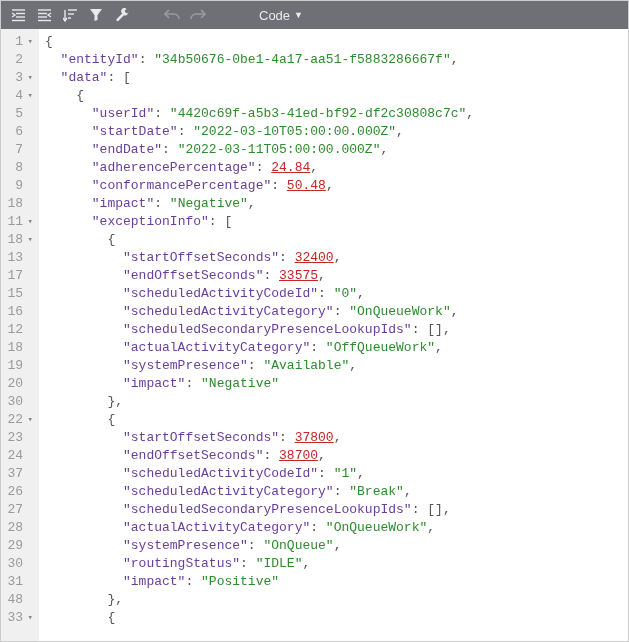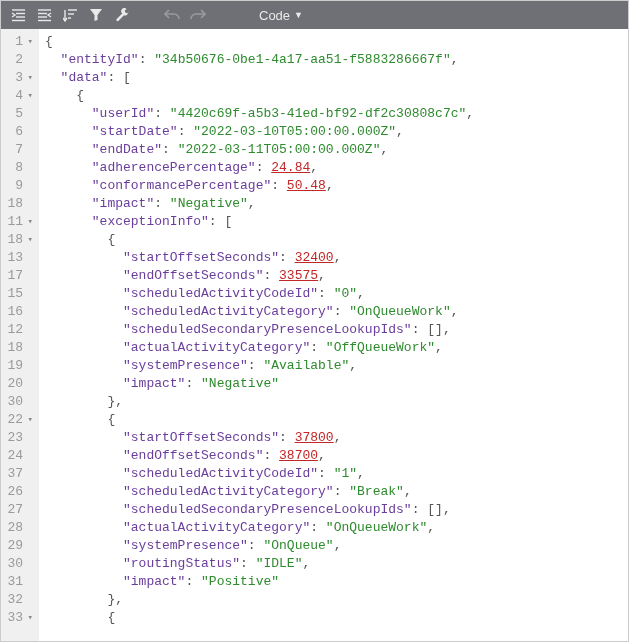--- a/index.html
+++ b/index.html
@@ -204,21 +204,21 @@
         </div>
         <div class="grow">
           <span>30</span>
           <span class="fold"></span>
         </div>
         <div class="grow">
           <span>31</span>
           <span class="fold"></span>
         </div>
         <div class="grow">
-          <span>32</span>
+          <span>48</span>
           <span class="fold"></span>
         </div>
         <div class="grow">
           <span>33</span>
           <span class="fold">▾</span>
         </div>
       </div>
     <div class="code" id="code"><div><span class="punct">{</span></div><div>  <span class="key">"entityId"</span><span class="punct">: </span><span class="str">"34b50676-0be1-4a17-aa51-f5883286667f"</span><span class="punct">,</span></div><div>  <span class="key">"data"</span><span class="punct">: [</span></div><div>    <span class="punct">{</span></div><div>      <span class="key">"userId"</span><span class="punct">: </span><span class="str">"4420c69f-a5b3-41ed-bf92-df2c30808c7c"</span><span class="punct">,</span></div><div>      <span class="key">"startDate"</span><span class="punct">: </span><span class="str">"2022-03-10T05:00:00.000Z"</span><span class="punct">,</span></div><div>      <span class="key">"endDate"</span><span class="punct">: </span><span class="str">"2022-03-11T05:00:00.000Z"</span><span class="punct">,</span></div><div>      <span class="key">"adherencePercentage"</span><span class="punct">: </span><span class="num">24.84</span><span class="punct">,</span></div><div>      <span class="key">"conformancePercentage"</span><span class="punct">: </span><span class="num">50.48</span><span class="punct">,</span></div><div>      <span class="key">"impact"</span><span class="punct">: </span><span class="str">"Negative"</span><span class="punct">,</span></div><div>      <span class="key">"exceptionInfo"</span><span class="punct">: [</span></div><div>        <span class="punct">{</span></div><div>          <span class="key">"startOffsetSeconds"</span><span class="punct">: </span><span class="num">32400</span><span class="punct">,</span></div><div>          <span class="key">"endOffsetSeconds"</span><span class="punct">: </span><span class="num">33575</span><span class="punct">,</span></div><div>          <span class="key">"scheduledActivityCodeId"</span><span class="punct">: </span><span class="str">"0"</span><span class="punct">,</span></div><div>          <span class="key">"scheduledActivityCategory"</span><span class="punct">: </span><span class="str">"OnQueueWork"</span><span class="punct">,</span></div><div>          <span class="key">"scheduledSecondaryPresenceLookupIds"</span><span class="punct">: [],</span></div><div>          <span class="key">"actualActivityCategory"</span><span class="punct">: </span><span class="str">"OffQueueWork"</span><span class="punct">,</span></div><div>          <span class="key">"systemPresence"</span><span class="punct">: </span><span class="str">"Available"</span><span class="punct">,</span></div><div>          <span class="key">"impact"</span><span class="punct">: </span><span class="str">"Negative"</span></div><div>        <span class="punct">},</span></div><div>        <span class="punct">{</span></div><div>          <span class="key">"startOffsetSeconds"</span><span class="punct">: </span><span class="num">37800</span><span class="punct">,</span></div><div>          <span class="key">"endOffsetSeconds"</span><span class="punct">: </span><span class="num">38700</span><span class="punct">,</span></div><div>          <span class="key">"scheduledActivityCodeId"</span><span class="punct">: </span><span class="str">"1"</span><span class="punct">,</span></div><div>          <span class="key">"scheduledActivityCategory"</span><span class="punct">: </span><span class="str">"Break"</span><span class="punct">,</span></div><div>          <span class="key">"scheduledSecondaryPresenceLookupIds"</span><span class="punct">: [],</span></div><div>          <span class="key">"actualActivityCategory"</span><span class="punct">: </span><span class="str">"OnQueueWork"</span><span class="punct">,</span></div><div>          <span class="key">"systemPresence"</span><span class="punct">: </span><span class="str">"OnQueue"</span><span class="punct">,</span></div><div>          <span class="key">"routingStatus"</span><span class="punct">: </span><span class="str">"IDLE"</span><span class="punct">,</span></div><div>          <span class="key">"impact"</span><span class="punct">: </span><span class="str">"Positive"</span></div><div>        <span class="punct">},</span></div><div>        <span class="punct">{</span></div></div>
   </div>
 </div>

